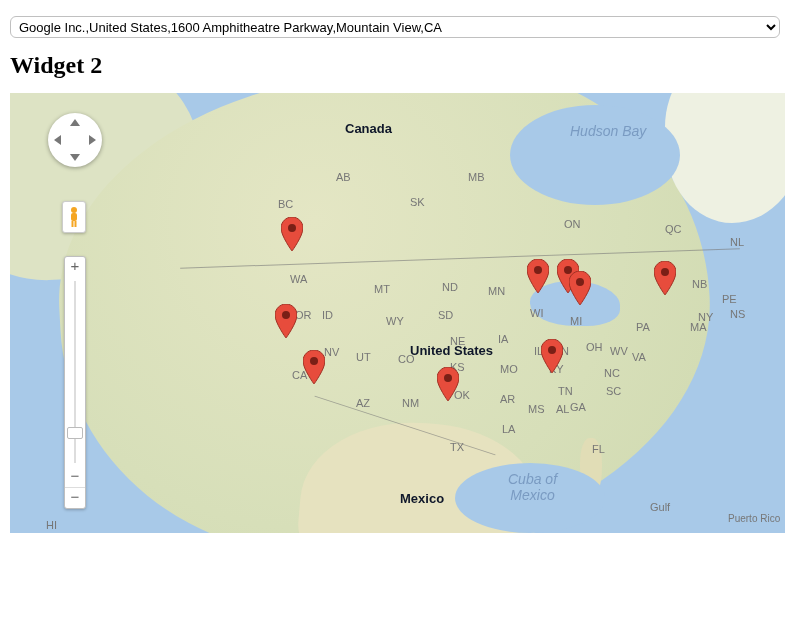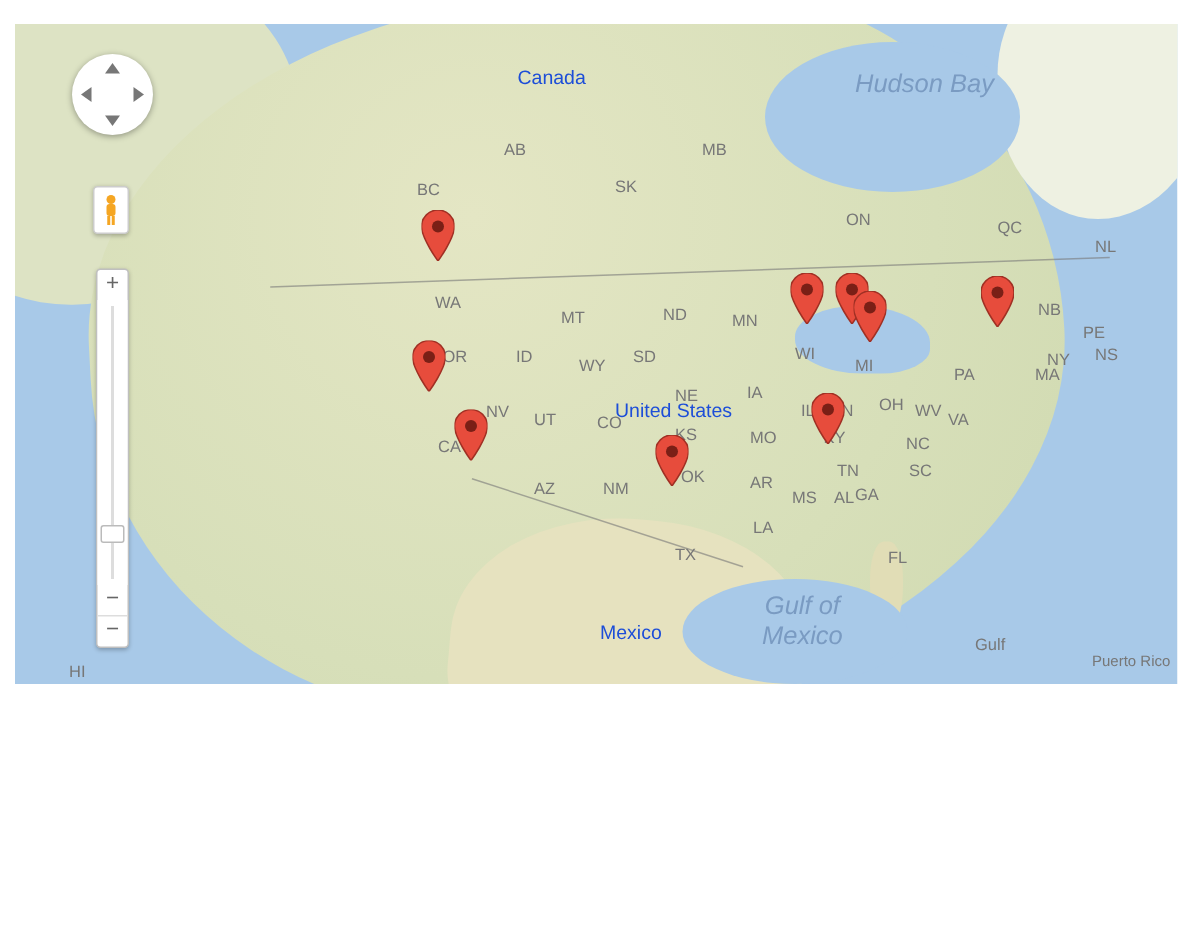--- a/index.html
+++ b/index.html
@@ -74,22 +74,22 @@
     border-top:1px solid rgba(120,120,120,.6);
     transform: rotate(-2deg);
   }
   .border2 {
     position:absolute; left:300px; top:332px; width:190px; height:0;
     border-top:1px solid rgba(120,120,120,.6);
     transform: rotate(18deg);
   }
   
   .lbl { position:absolute; color:#777; font-size:11px; white-space:nowrap; }
-  .lbl.country { color:#1d4ed8; font-size:13px; font-weight:normal; }
-  .lbl.water { color:#7a9bc2; font-style:italic; font-size:17px; }
+  .lbl.country { color:#0f172a; font-size:13px; font-weight:bold; }
+  .lbl.water { color:#7a9bc2; font-style:italic; font-size:14px; }
   
   .pan {
     position:absolute; left:38px; top:20px; width:54px; height:54px;
     background:#fff; border-radius:50%;
     box-shadow:0 1px 4px rgba(0,0,0,.35);
   }
   .pan .arr { position:absolute; width:0;height:0;
     border-left:5px solid transparent;border-right:5px solid transparent;}
   .pan .up { top:6px; left:22px; border-bottom:7px solid #777;}
   .pan .dn { bottom:6px; left:22px; border-top:7px solid #777;}
@@ -117,68 +117,74 @@
     font-size:15px; color:#666; border-top:1px solid #ddd;}
   
   .marker { position:absolute; width:22px; height:34px; transform:translate(-11px,-34px); }
   .marker svg { display:block; }
 </style>
 </head>
 <body>
 
 <div class="page">
 
-
+  <div class="sel-wrap">
+    <select class="addr">
+      <option>Google Inc.,United States,1600 Amphitheatre Parkway,Mountain View,CA</option>
+    </select>
+  </div>
+
+  <h2>Widget 2</h2>
 
   <div class="map">
     <div class="ocean"></div>
     <div class="land ak"></div>
     <div class="land na"></div>
     <div class="land gl"></div>
     <div class="land mx"></div>
     <div class="land fl"></div>
     <div class="water-hud"></div>
     <div class="water-gulf"></div>
     <div class="water-lakes"></div>
     <div class="border"></div>
     <div class="border2"></div>
 
     <span class="lbl country" style="left:335px;top:28px">Canada</span>
     <span class="lbl country" style="left:400px;top:250px">United States</span>
     <span class="lbl country" style="left:390px;top:398px">Mexico</span>
     <span class="lbl" style="left:640px;top:408px;font-size:11px">Gulf</span>
     <span class="lbl" style="left:718px;top:420px;font-size:10px">Puerto Rico</span>
     <span class="lbl water" style="left:560px;top:30px">Hudson Bay</span>
-    <span class="lbl water" style="left:498px;top:378px;white-space:pre;text-align:center">Gulf of
+    <span class="lbl water" style="left:498px;top:378px;white-space:pre;text-align:center">Cuba of
 Mexico</span>
 
     <span class="lbl" style="left:268px;top:105px">BC</span>
     <span class="lbl" style="left:326px;top:78px">AB</span>
     <span class="lbl" style="left:400px;top:103px">SK</span>
     <span class="lbl" style="left:458px;top:78px">MB</span>
     <span class="lbl" style="left:554px;top:125px">ON</span>
     <span class="lbl" style="left:655px;top:130px">QC</span>
     <span class="lbl" style="left:720px;top:143px">NL</span>
     <span class="lbl" style="left:682px;top:185px">NB</span>
     <span class="lbl" style="left:712px;top:200px">PE</span>
     <span class="lbl" style="left:720px;top:215px">NS</span>
 
     <span class="lbl" style="left:280px;top:180px">WA</span>
     <span class="lbl" style="left:285px;top:216px">OR</span>
     <span class="lbl" style="left:282px;top:276px">CA</span>
     <span class="lbl" style="left:314px;top:253px">NV</span>
-    <span class="lbl" style="left:334px;top:216px">ID</span>
+    <span class="lbl" style="left:312px;top:216px">ID</span>
     <span class="lbl" style="left:364px;top:190px">MT</span>
     <span class="lbl" style="left:376px;top:222px">WY</span>
     <span class="lbl" style="left:346px;top:258px">UT</span>
     <span class="lbl" style="left:346px;top:304px">AZ</span>
     <span class="lbl" style="left:392px;top:304px">NM</span>
     <span class="lbl" style="left:388px;top:260px">CO</span>
     <span class="lbl" style="left:432px;top:188px">ND</span>
-    <span class="lbl" style="left:412px;top:216px">SD</span>
+    <span class="lbl" style="left:428px;top:216px">SD</span>
     <span class="lbl" style="left:440px;top:242px">NE</span>
     <span class="lbl" style="left:440px;top:268px">KS</span>
     <span class="lbl" style="left:444px;top:296px">OK</span>
     <span class="lbl" style="left:440px;top:348px">TX</span>
     <span class="lbl" style="left:478px;top:192px">MN</span>
     <span class="lbl" style="left:488px;top:240px">IA</span>
     <span class="lbl" style="left:490px;top:270px">MO</span>
     <span class="lbl" style="left:490px;top:300px">AR</span>
     <span class="lbl" style="left:492px;top:330px">LA</span>
     <span class="lbl" style="left:520px;top:214px">WI</span>

